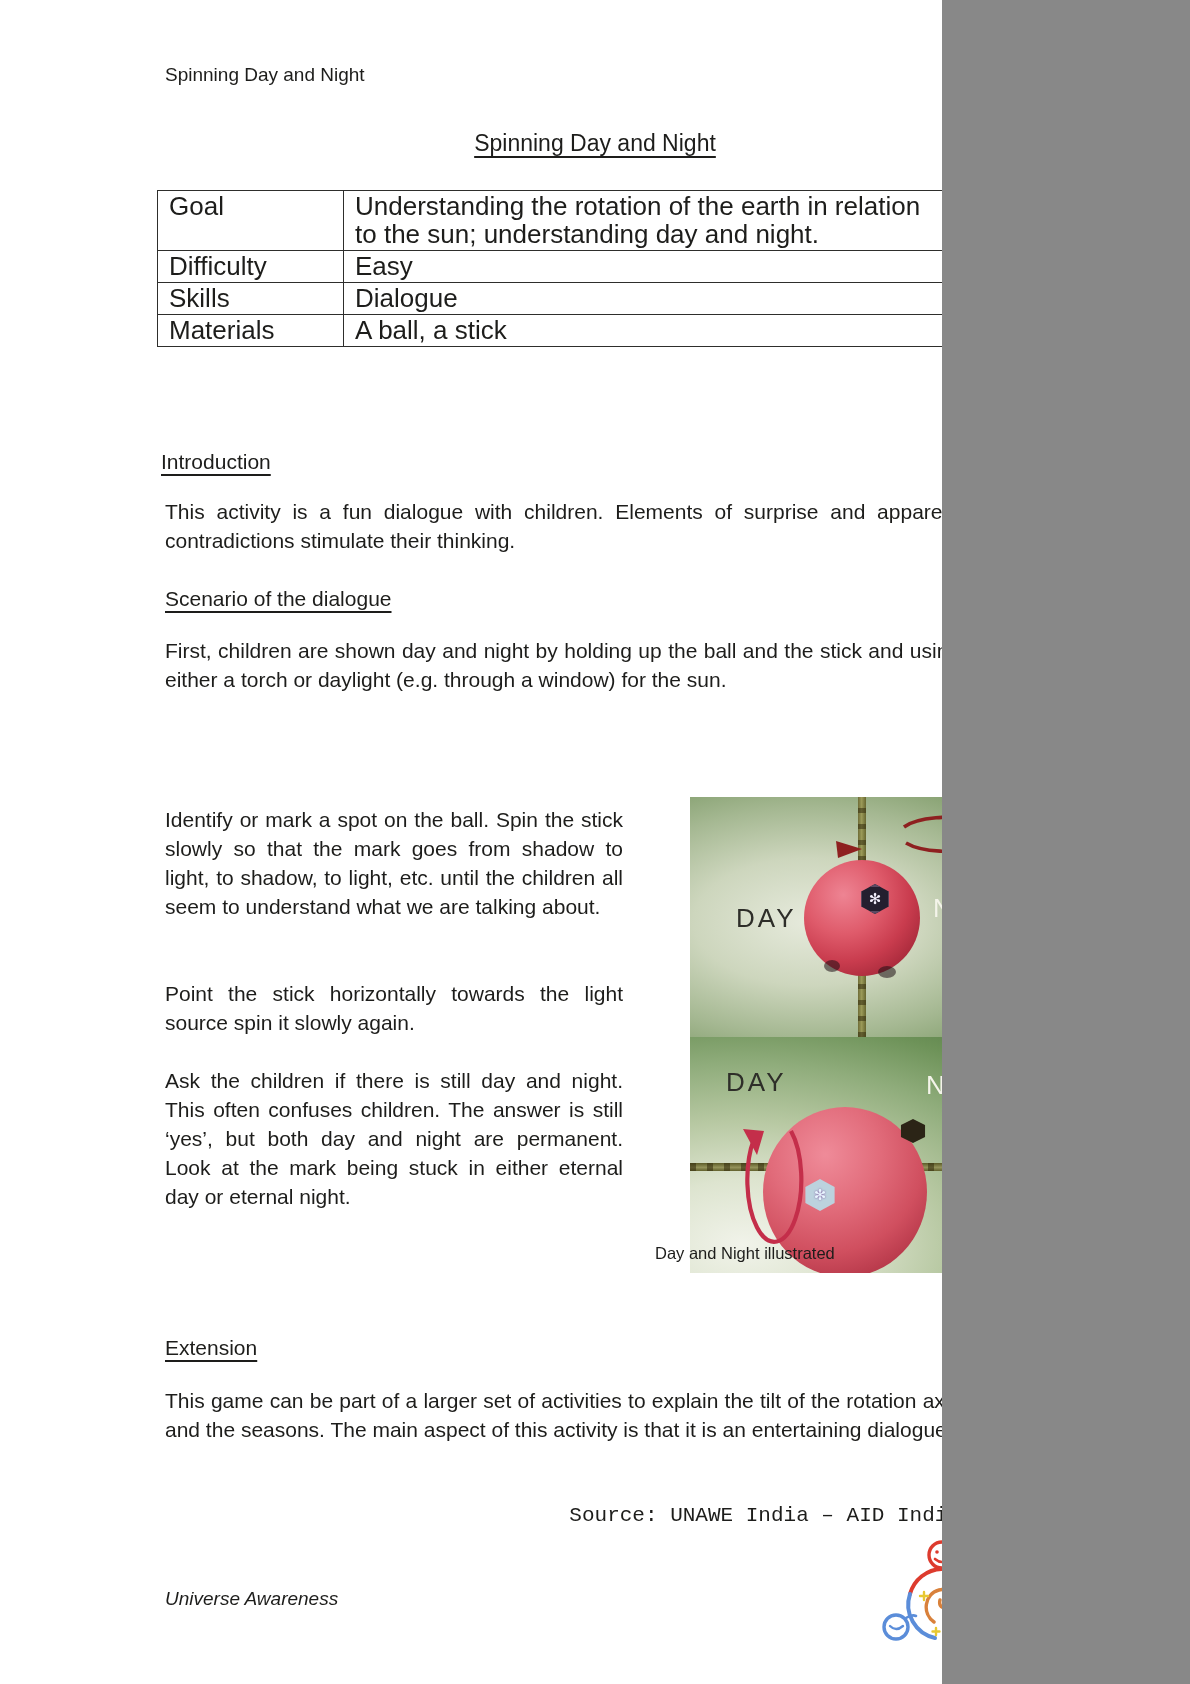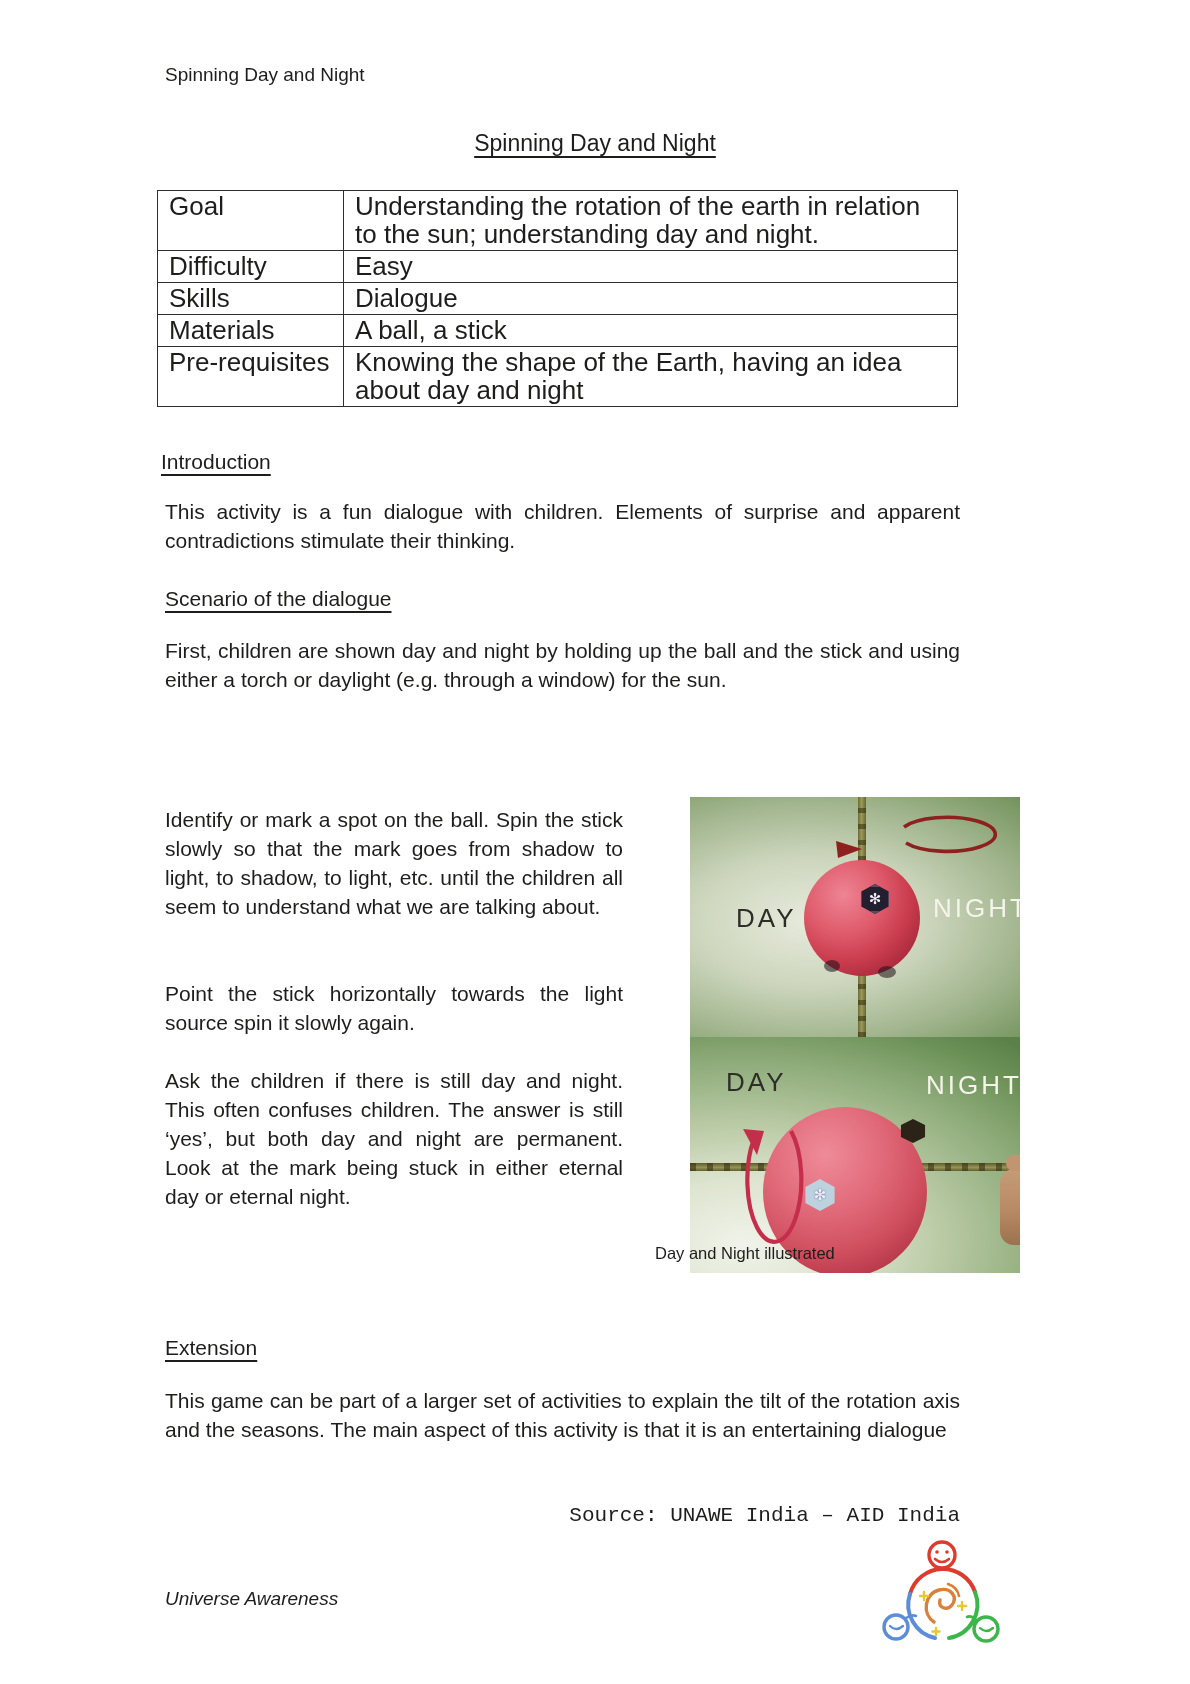--- a/index.html
+++ b/index.html
@@ -1,18 +1,18 @@
 <!DOCTYPE html>
 <html><head>
 <meta charset="utf-8">
 <style>
   html,body{margin:0;padding:0;background:#888;}
   .page{
     position:relative;
-    width:1190px;height:1684px;
+    width:942px;height:1684px;
     background:#ffffff;
     font-family:"Liberation Sans", sans-serif;
     color:#1d1d1b;
     overflow:hidden;
   }
   .abs{position:absolute;}
   .body-text{
     font-size:21px;line-height:29px;
     text-align:justify;
     color:#1d1d1b;
@@ -136,24 +136,20 @@
         <td class="label-col">Difficulty</td>
         <td>Easy</td>
       </tr>
       <tr>
         <td class="label-col">Skills</td>
         <td>Dialogue</td>
       </tr>
       <tr>
         <td class="label-col">Materials</td>
         <td>A ball, a stick</td>
-      </tr>
-      <tr>
-        <td class="label-col">Pre-requisites</td>
-        <td>Knowing the shape of the Earth, having an idea about day and night</td>
       </tr>
     </tbody>
   </table>
 
   <div class="abs heading" style="left:161px;top:447px;">Introduction</div>
   <div class="abs body-text" style="left:165px;top:497px;width:795px;">This activity is a fun dialogue with children. Elements of surprise and apparent contradictions stimulate their thinking.</div>
 
   <div class="abs heading" style="left:165px;top:584px;">Scenario of the dialogue</div>
   <div class="abs body-text" style="left:165px;top:805px;width:458px;">Identify or mark a spot on the ball. Spin the stick slowly so that the mark goes from shadow to light, to shadow, to light, etc. until the children all seem to understand what we are talking about.</div>
 

